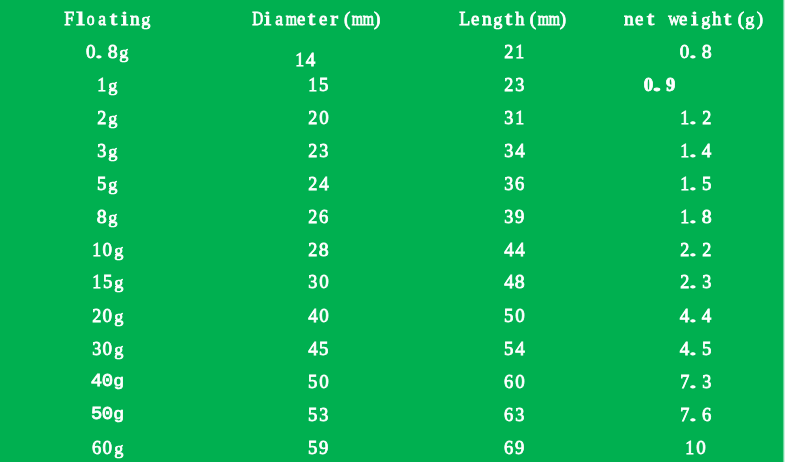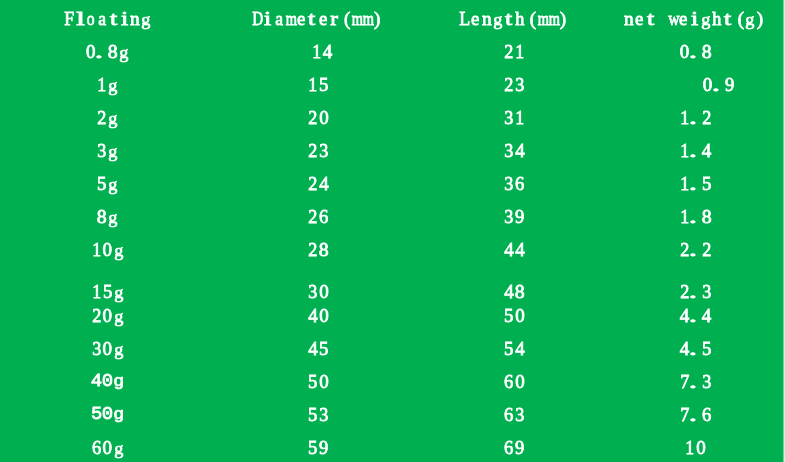--- a/index.html
+++ b/index.html
@@ -4,21 +4,21 @@
 <title>Fishing Bead Floating Specification Table</title>
 <style>
   html,body{margin:0;padding:0;}
   body{width:785px;height:462px;overflow:hidden;background:#00B050;
        font-family:"Liberation Serif",serif;}
   #sheet{position:absolute;left:0;top:0;width:785px;height:462px;
          background:#00B050;overflow:hidden;}
   .row{position:absolute;left:0;width:655px;height:33px;}
   .row.r0{top:1.6px} .row.r1{top:34.6px} .row.r2{top:67.6px} .row.r3{top:100.6px}
   .row.r4{top:133.6px} .row.r5{top:166.6px} .row.r6{top:199.6px} .row.r7{top:232.6px}
-  .row.r8{top:275px} .row.r9{top:298.6px} .row.r10{top:331.6px} .row.r11{top:364.6px}
+  .row.r8{top:265px} .row.r9{top:298.6px} .row.r10{top:331.6px} .row.r11{top:364.6px}
   .row.r12{top:397.6px} .row.r13{top:430.6px}
   .cell{position:absolute;top:0;white-space:pre;color:#ffffff;
         font-weight:normal;-webkit-text-stroke:0.78px #ffffff;
         font-size:19px;line-height:33px;text-align:center;}
   .hdr .cell{}
   
   .ch{display:inline-block;width:11px;text-align:center;}
   .gl{display:inline-block;transform-origin:50% 72%;}
   #right-edge{position:absolute;top:0;right:0;width:3px;height:462px;
      background:linear-gradient(to right,#00B050 0%,#00B050 15%,#8ae0b5 60%,#ffffff 100%);}
@@ -28,29 +28,29 @@
 
 <div id="sheet">
   <div class="row hdr r0">
     <div class="cell col0" style="left: 63.7px; width: 88px;"><span class="ch"><span class="gl" style="transform:translate(0px,0px) scale(0.94,1)">F</span></span><span class="ch"><span class="gl" style="transform:translate(0px,0px) scale(1.62,1)">l</span></span><span class="ch"><span class="gl" style="transform:translate(0px,0px) scale(0.822,1)">o</span></span><span class="ch"><span class="gl" style="transform:translate(0px,0px) scale(0.922,1)">a</span></span><span class="ch"><span class="gl" style="transform:translate(0px,0px) scale(1.367,1)">t</span></span><span class="ch"><span class="gl" style="transform:translate(0px,0px) scale(1.36,1)">i</span></span><span class="ch"><span class="gl" style="transform:translate(0px,0px) scale(1.02,1)">n</span></span><span class="ch"><span class="gl" style="transform:translate(0px,-0.5px) scale(0.96,0.86)">g</span></span></div>
     <div class="cell col1" style="left: 251.4px; width: 132px;"><span class="ch"><span class="gl" style="transform:translate(0px,0px) scale(0.8,1)">D</span></span><span class="ch"><span class="gl" style="transform:translate(0px,0px) scale(1.36,1)">i</span></span><span class="ch"><span class="gl" style="transform:translate(0px,0px) scale(0.922,1)">a</span></span><span class="ch"><span class="gl" style="transform:translate(0px,0px) scale(0.76,1)">m</span></span><span class="ch"><span class="gl" style="transform:translate(0px,0px) scale(0.988,1)">e</span></span><span class="ch"><span class="gl" style="transform:translate(0px,0px) scale(1.367,1)">t</span></span><span class="ch"><span class="gl" style="transform:translate(0px,0px) scale(0.988,1)">e</span></span><span class="ch"><span class="gl" style="transform:translate(0px,0px) scale(1.214,1)">r</span></span><span class="ch"><span class="gl" style="transform:translate(2.4px,0px) scale(1,1)">(</span></span><span class="ch"><span class="gl" style="transform:translate(0px,0px) scale(0.76,1)">m</span></span><span class="ch"><span class="gl" style="transform:translate(0px,0px) scale(0.76,1)">m</span></span><span class="ch"><span class="gl" style="transform:translate(-0.6px,0px) scale(1,1)">)</span></span></div>
     <div class="cell col2" style="left: 459.1px; width: 110px;"><span class="ch"><span class="gl" style="transform:translate(0px,0px) scale(0.945,1)">L</span></span><span class="ch"><span class="gl" style="transform:translate(0px,0px) scale(0.988,1)">e</span></span><span class="ch"><span class="gl" style="transform:translate(0px,0px) scale(1.02,1)">n</span></span><span class="ch"><span class="gl" style="transform:translate(0px,-0.5px) scale(0.96,0.86)">g</span></span><span class="ch"><span class="gl" style="transform:translate(0px,0px) scale(1.367,1)">t</span></span><span class="ch"><span class="gl" style="transform:translate(0px,0px) scale(0.96,1)">h</span></span><span class="ch"><span class="gl" style="transform:translate(2.4px,0px) scale(1,1)">(</span></span><span class="ch"><span class="gl" style="transform:translate(0px,0px) scale(0.76,1)">m</span></span><span class="ch"><span class="gl" style="transform:translate(0px,0px) scale(0.76,1)">m</span></span><span class="ch"><span class="gl" style="transform:translate(-0.6px,0px) scale(1,1)">)</span></span></div>
     <div class="cell col3" style="left: 623px; width: 143px;"><span class="ch"><span class="gl" style="transform:translate(0px,0px) scale(1.02,1)">n</span></span><span class="ch"><span class="gl" style="transform:translate(0px,0px) scale(0.988,1)">e</span></span><span class="ch"><span class="gl" style="transform:translate(0px,0px) scale(1.367,1)">t</span></span><span class="ch"><span class="gl">&nbsp;</span></span><span class="ch"><span class="gl" style="transform:translate(0px,0px) scale(0.821,1)">w</span></span><span class="ch"><span class="gl" style="transform:translate(0px,0px) scale(0.988,1)">e</span></span><span class="ch"><span class="gl" style="transform:translate(0px,0px) scale(1.36,1)">i</span></span><span class="ch"><span class="gl" style="transform:translate(0px,-0.5px) scale(0.96,0.86)">g</span></span><span class="ch"><span class="gl" style="transform:translate(0px,0px) scale(0.96,1)">h</span></span><span class="ch"><span class="gl" style="transform:translate(0px,0px) scale(1.367,1)">t</span></span><span class="ch"><span class="gl" style="transform:translate(2.4px,0px) scale(1,1)">(</span></span><span class="ch"><span class="gl" style="transform:translate(0px,-0.5px) scale(0.96,0.86)">g</span></span><span class="ch"><span class="gl" style="transform:translate(-0.6px,0px) scale(1,1)">)</span></span></div>
   </div>
   <div class="row r1">
     <div class="cell col0" style="left: 85.3px; width: 44px;"><span class="ch"><span class="gl">0</span></span><span class="ch"><span class="gl" style="transform:translate(-2.4px,0px) scale(1.75,1)">.</span></span><span class="ch"><span class="gl" style="transform:translate(0px,0px) scale(1.044,1)">8</span></span><span class="ch"><span class="gl" style="transform:translate(0px,-0.5px) scale(0.96,0.86)">g</span></span></div>
-    <div class="cell col1" style="left: 311px; width: 22px;"><span class="ch"><span class="gl" style="transform:translate(0px,0px) scale(0.938,1)">1</span></span><span class="ch"><span class="gl">4</span></span></div>
+    <div class="cell col1" style="left: 294px; width: 22px; margin-top: 8px;"><span class="ch"><span class="gl" style="transform:translate(0px,0px) scale(0.938,1)">1</span></span><span class="ch"><span class="gl">4</span></span></div>
     <div class="cell col2" style="left: 503.4px; width: 22px;"><span class="ch"><span class="gl" style="transform:translate(0px,0px) scale(0.956,1)">2</span></span><span class="ch"><span class="gl" style="transform:translate(0px,0px) scale(0.938,1)">1</span></span></div>
     <div class="cell col3" style="left: 679.1px; width: 33px;"><span class="ch"><span class="gl">0</span></span><span class="ch"><span class="gl" style="transform:translate(-2.4px,0px) scale(1.75,1)">.</span></span><span class="ch"><span class="gl" style="transform:translate(0px,0px) scale(1.044,1)">8</span></span></div>
   </div>
   <div class="row r2">
     <div class="cell col0" style="left: 96.3px; width: 22px;"><span class="ch"><span class="gl" style="transform:translate(0px,0px) scale(0.938,1)">1</span></span><span class="ch"><span class="gl" style="transform:translate(0px,-0.5px) scale(0.96,0.86)">g</span></span></div>
     <div class="cell col1" style="left: 307.5px; width: 22px;"><span class="ch"><span class="gl" style="transform:translate(0px,0px) scale(0.938,1)">1</span></span><span class="ch"><span class="gl" style="transform:translate(0px,0px) scale(0.988,1)">5</span></span></div>
     <div class="cell col2" style="left: 503.4px; width: 22px;"><span class="ch"><span class="gl" style="transform:translate(0px,0px) scale(0.956,1)">2</span></span><span class="ch"><span class="gl" style="transform:translate(0px,0px) scale(0.956,1)">3</span></span></div>
-    <div class="cell col3" style="left: 702px; width: 33px;"><span class="ch"><span class="gl">0</span></span><span class="ch"><span class="gl" style="transform:translate(-2.4px,0px) scale(1.75,1)">.</span></span><span class="ch"><span class="gl" style="transform:translate(0px,0px) scale(0.978,1)">9</span></span></div>
+    <div class="cell col3" style="left: 643px; width: 33px; font-weight: bold;"><span class="ch"><span class="gl">0</span></span><span class="ch"><span class="gl" style="transform:translate(-2.4px,0px) scale(1.75,1)">.</span></span><span class="ch"><span class="gl" style="transform:translate(0px,0px) scale(0.978,1)">9</span></span></div>
   </div>
   <div class="row r3">
     <div class="cell col0" style="left: 96.3px; width: 22px;"><span class="ch"><span class="gl" style="transform:translate(0px,0px) scale(0.956,1)">2</span></span><span class="ch"><span class="gl" style="transform:translate(0px,-0.5px) scale(0.96,0.86)">g</span></span></div>
     <div class="cell col1" style="left: 307.5px; width: 22px;"><span class="ch"><span class="gl" style="transform:translate(0px,0px) scale(0.956,1)">2</span></span><span class="ch"><span class="gl">0</span></span></div>
     <div class="cell col2" style="left: 503.4px; width: 22px;"><span class="ch"><span class="gl" style="transform:translate(0px,0px) scale(0.956,1)">3</span></span><span class="ch"><span class="gl" style="transform:translate(0px,0px) scale(0.938,1)">1</span></span></div>
     <div class="cell col3" style="left: 679.1px; width: 33px; text-decoration: underline;"><span class="ch"><span class="gl" style="transform:translate(0px,0px) scale(0.938,1)">1</span></span><span class="ch"><span class="gl" style="transform:translate(-2.4px,0px) scale(1.75,1)">.</span></span><span class="ch"><span class="gl" style="transform:translate(0px,0px) scale(0.956,1)">2</span></span></div>
   </div>
   <div class="row r4">
     <div class="cell col0" style="left: 96.3px; width: 22px;"><span class="ch"><span class="gl" style="transform:translate(0px,0px) scale(0.956,1)">3</span></span><span class="ch"><span class="gl" style="transform:translate(0px,-0.5px) scale(0.96,0.86)">g</span></span></div>
     <div class="cell col1" style="left: 307.5px; width: 22px;"><span class="ch"><span class="gl" style="transform:translate(0px,0px) scale(0.956,1)">2</span></span><span class="ch"><span class="gl" style="transform:translate(0px,0px) scale(0.956,1)">3</span></span></div>

